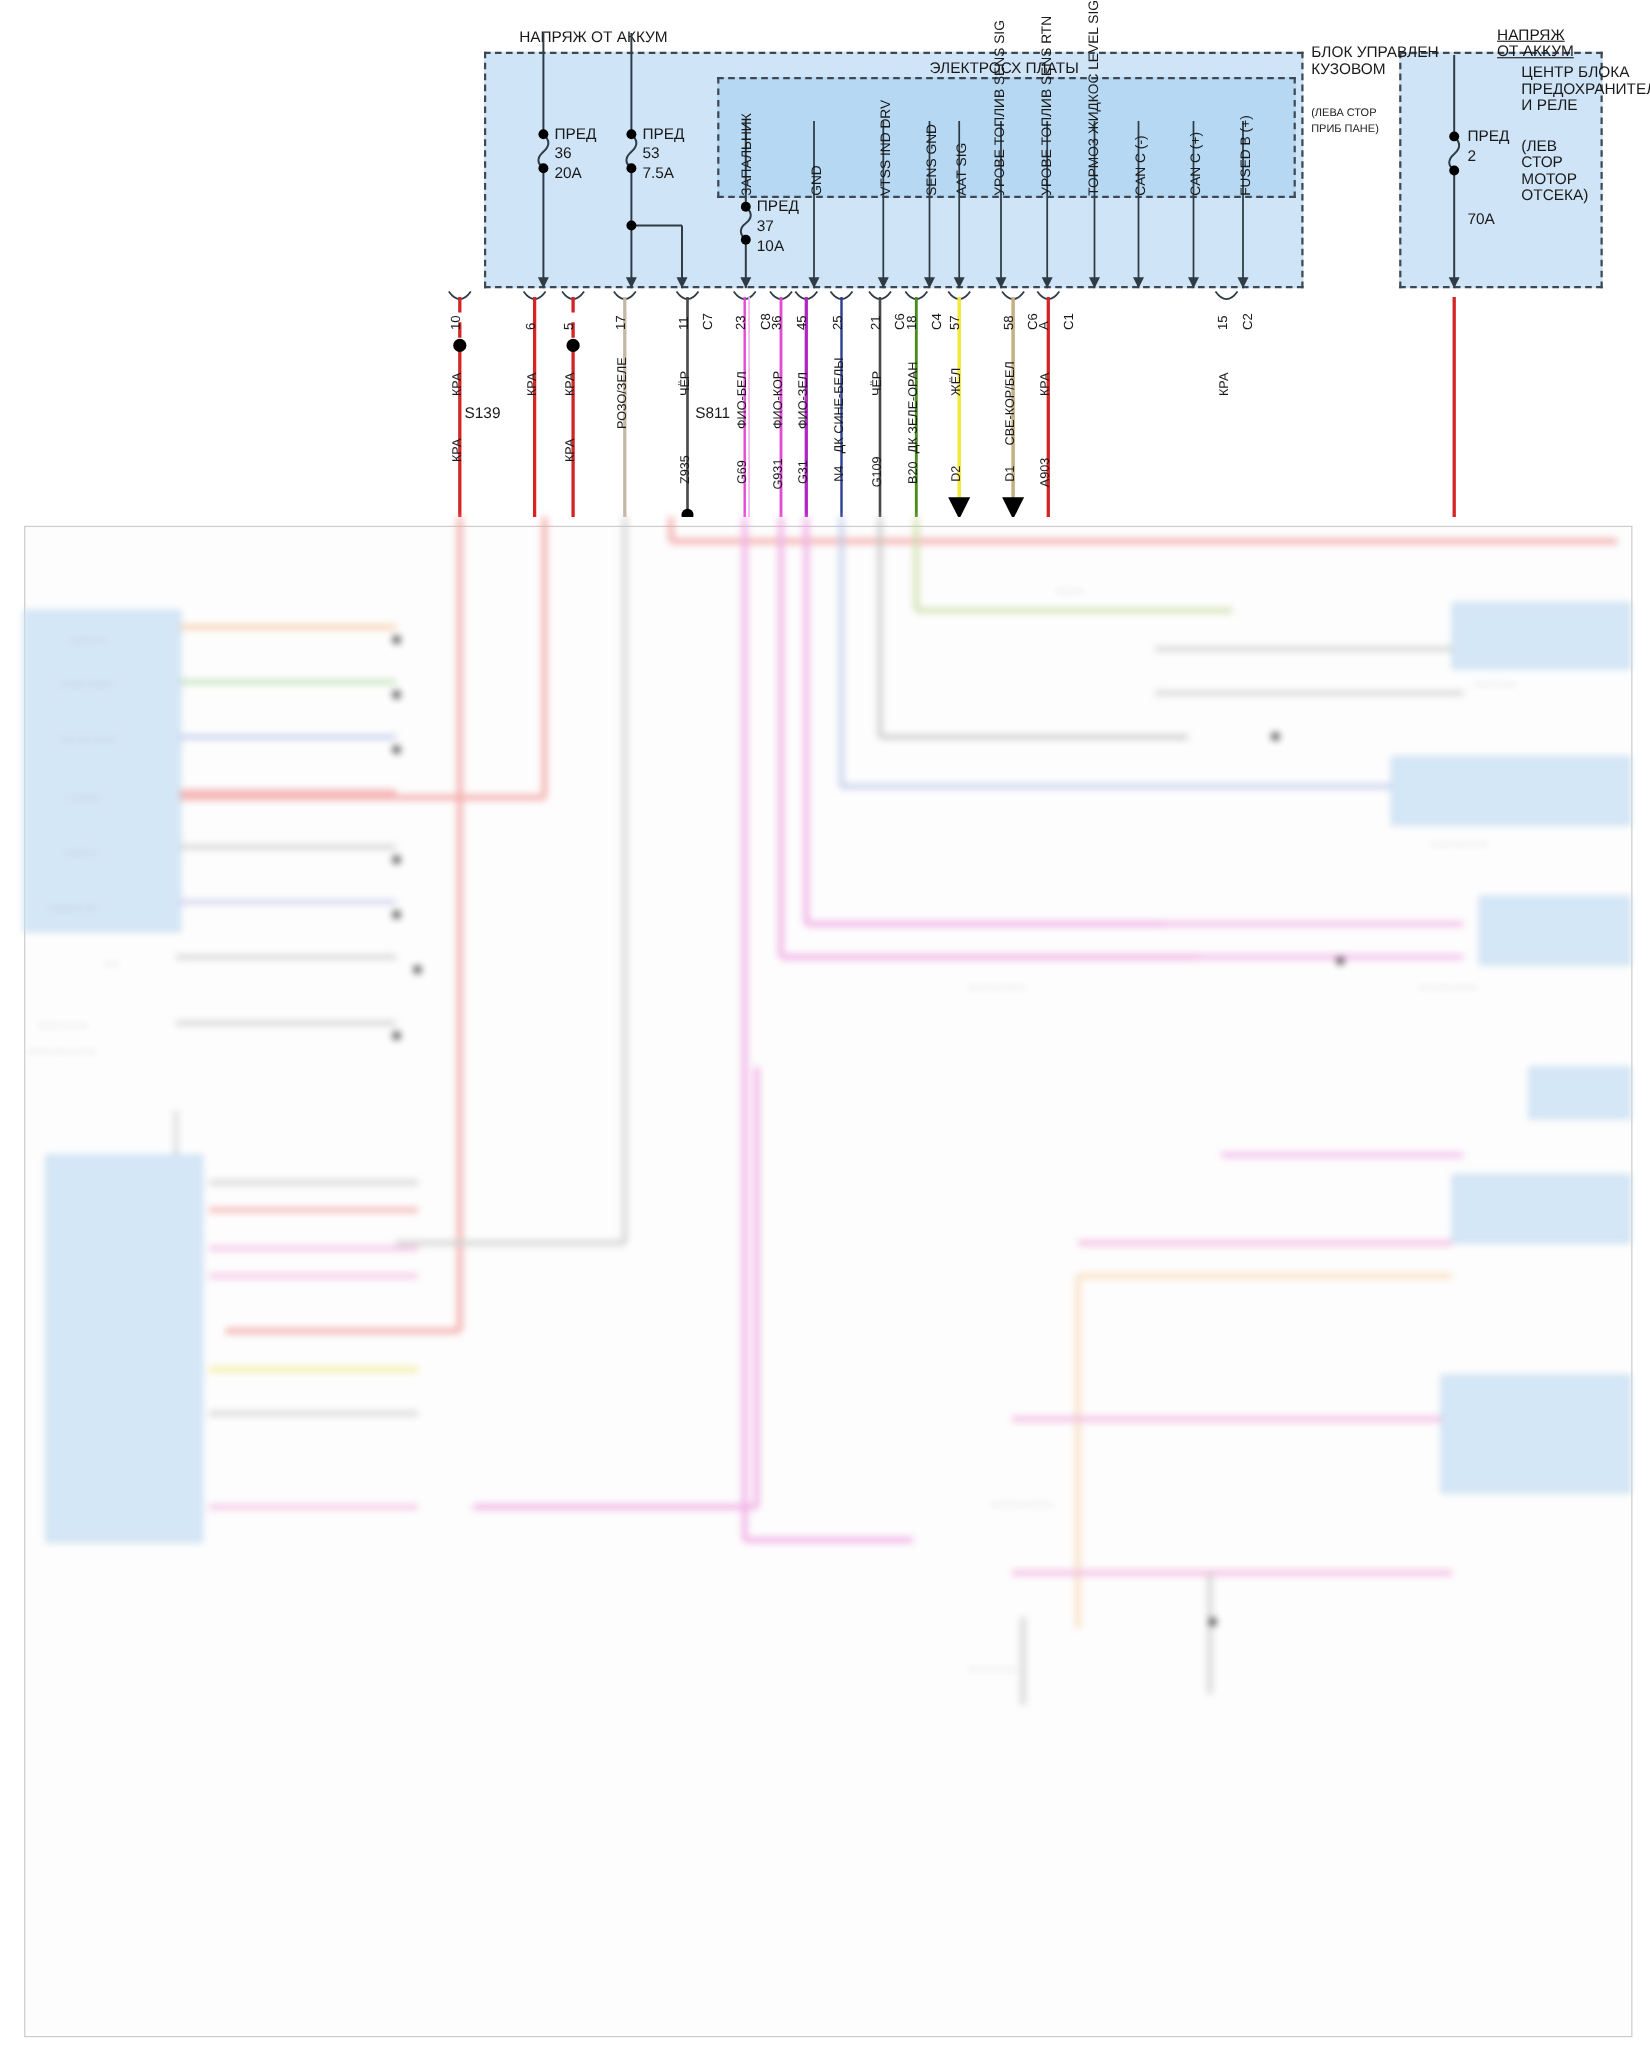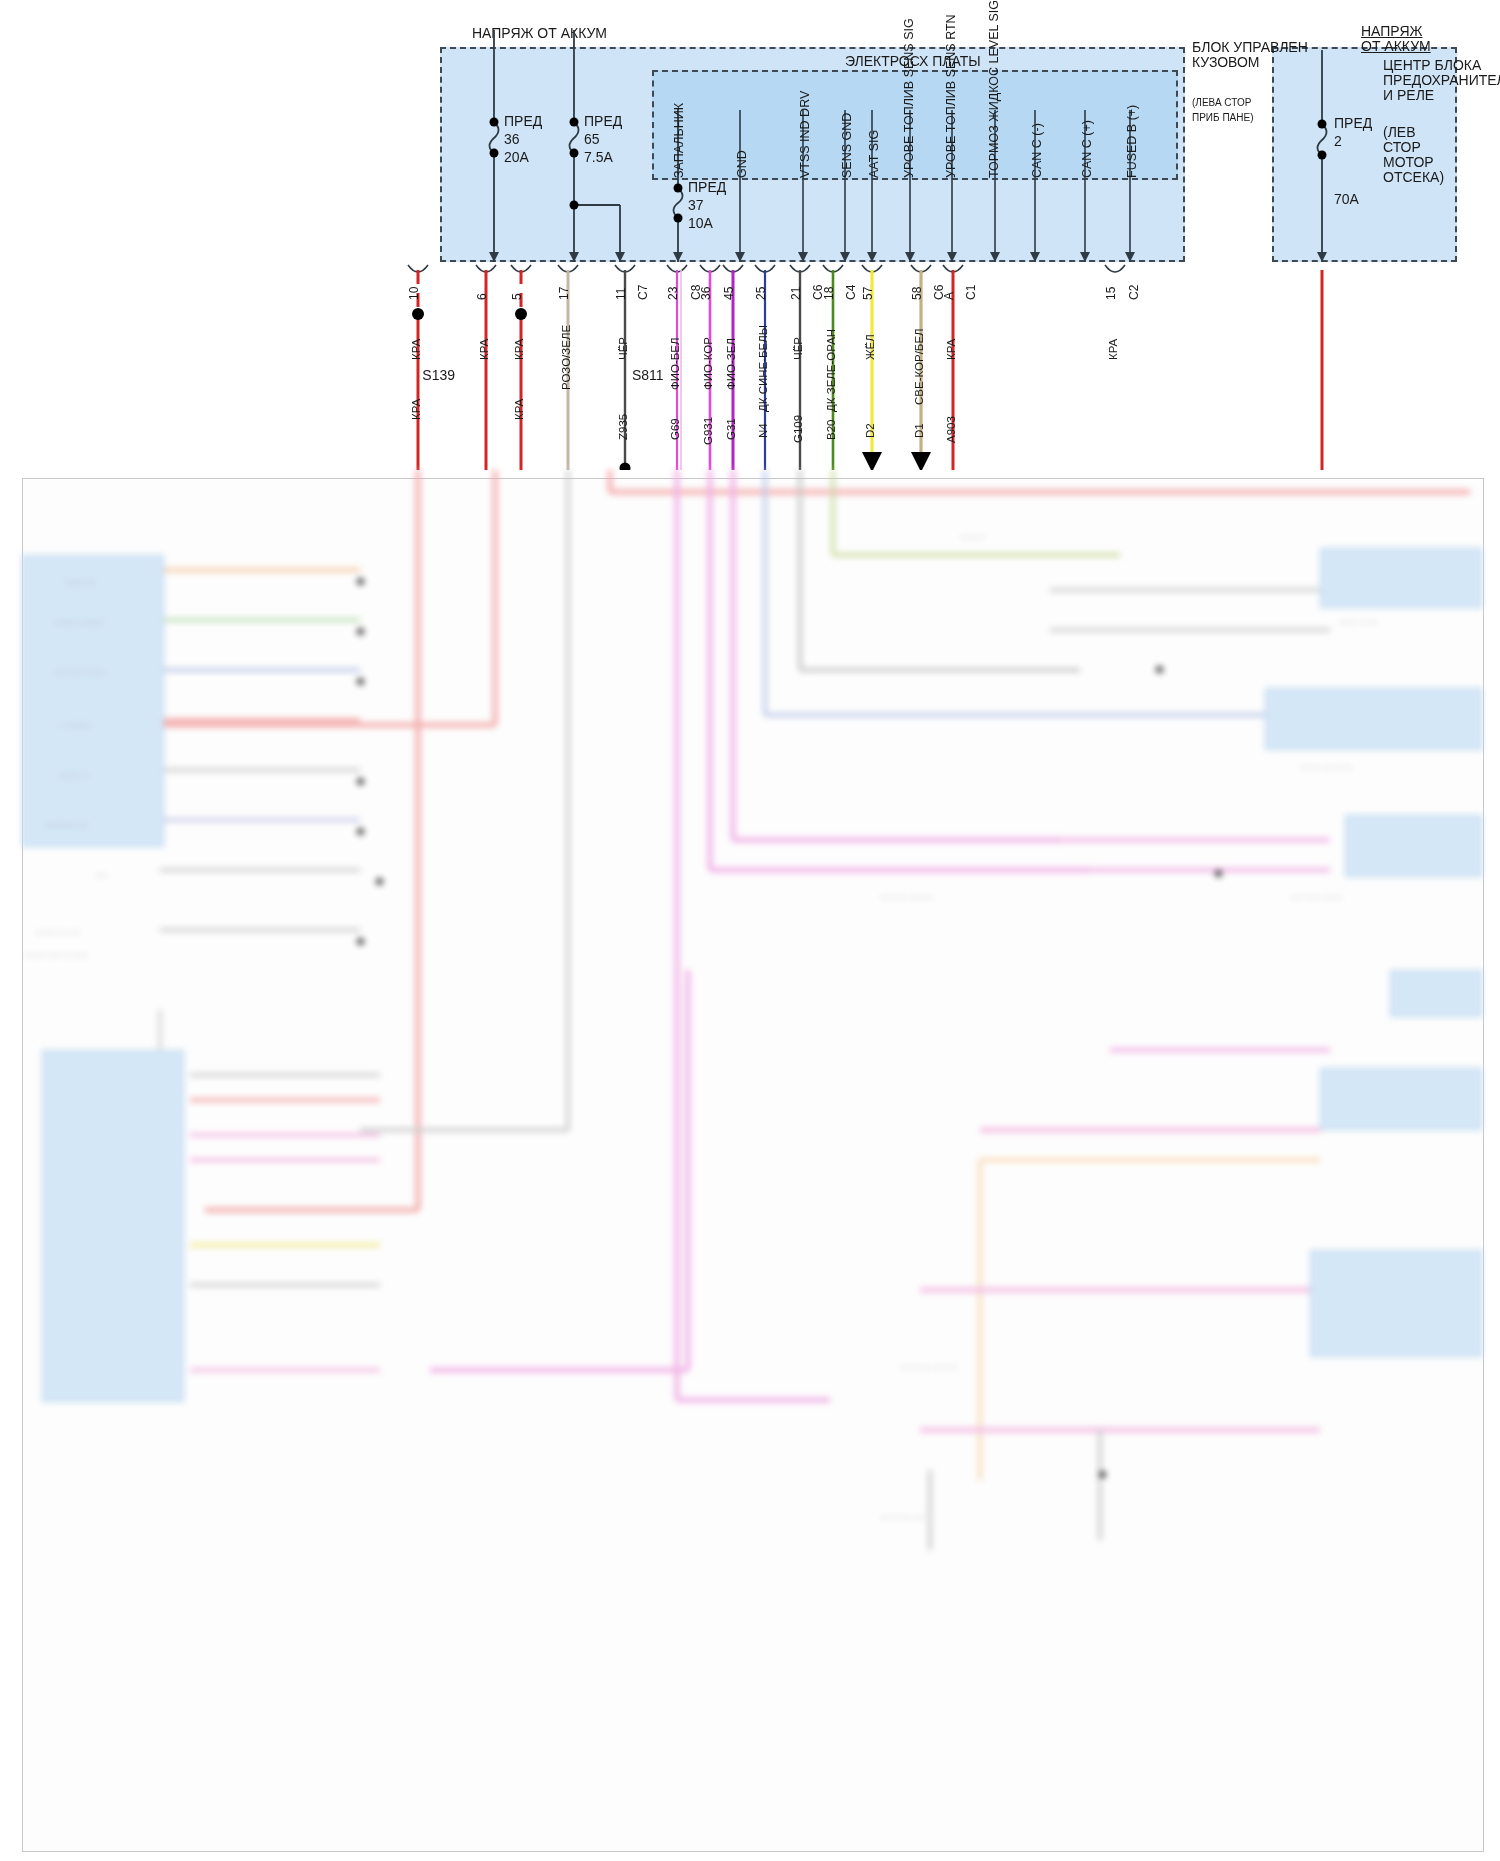--- a/index.html
+++ b/index.html
@@ -178,21 +178,21 @@
       <line x1="953" y1="270" x2="953" y2="474" stroke="#d42525" stroke-width="3"></line>
       <line x1="953" y1="474" x2="1322" y2="474" stroke="#d42525" stroke-width="3"></line>
       <line x1="1322" y1="270" x2="1322" y2="476" stroke="#d42525" stroke-width="3"></line>
     </svg>
 
     <div class="txt" style="left:504px;top:114px;font-size:14px;">ПРЕД</div>
     <div class="txt" style="left:504px;top:132px;font-size:14px;">36</div>
     <div class="txt" style="left:504px;top:150px;font-size:14px;">20A</div>
 
     <div class="txt" style="left:584px;top:114px;font-size:14px;">ПРЕД</div>
-    <div class="txt" style="left:584px;top:132px;font-size:14px;">65</div>
+    <div class="txt" style="left:584px;top:132px;font-size:14px;">53</div>
     <div class="txt" style="left:584px;top:150px;font-size:14px;">7.5A</div>
 
     <div class="txt" style="left:688px;top:180px;font-size:14px;">ПРЕД</div>
     <div class="txt" style="left:688px;top:198px;font-size:14px;">37</div>
     <div class="txt" style="left:688px;top:216px;font-size:14px;">10A</div>
 
     <div class="txt" style="left:1334px;top:116px;font-size:14px;">ПРЕД</div>
     <div class="txt" style="left:1334px;top:134px;font-size:14px;">2</div>
     <div class="txt" style="left:1334px;top:152px;font-size:14px;margin-top:40px;">70A</div>
 

